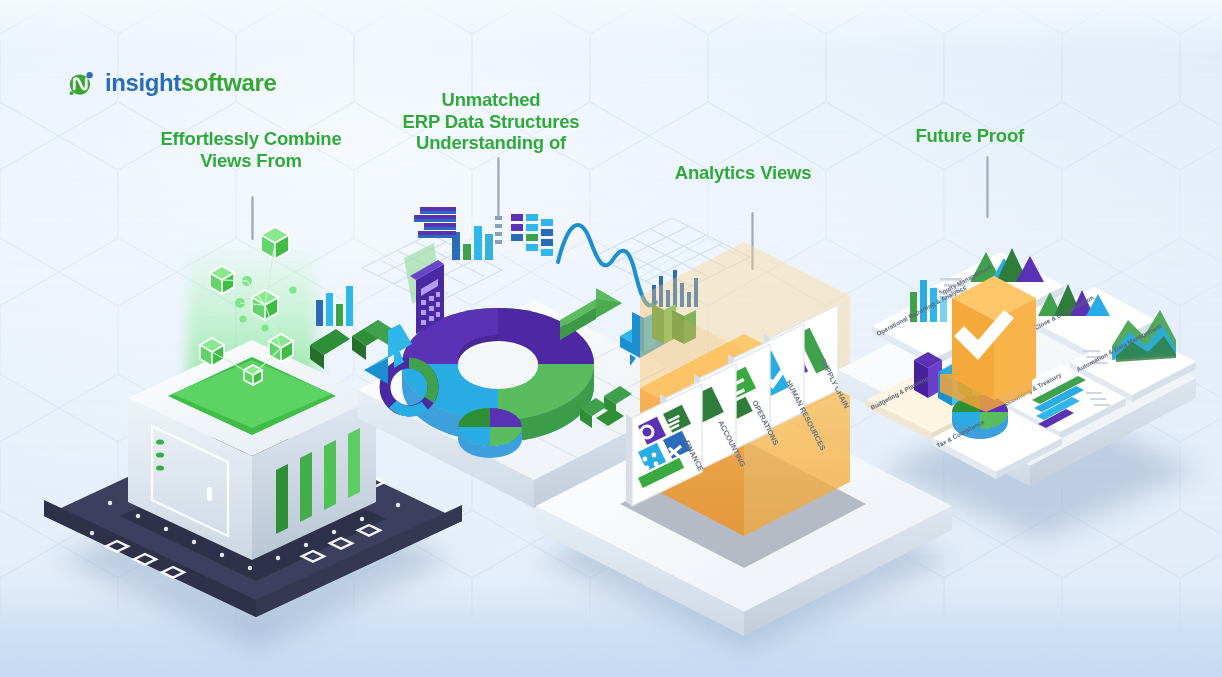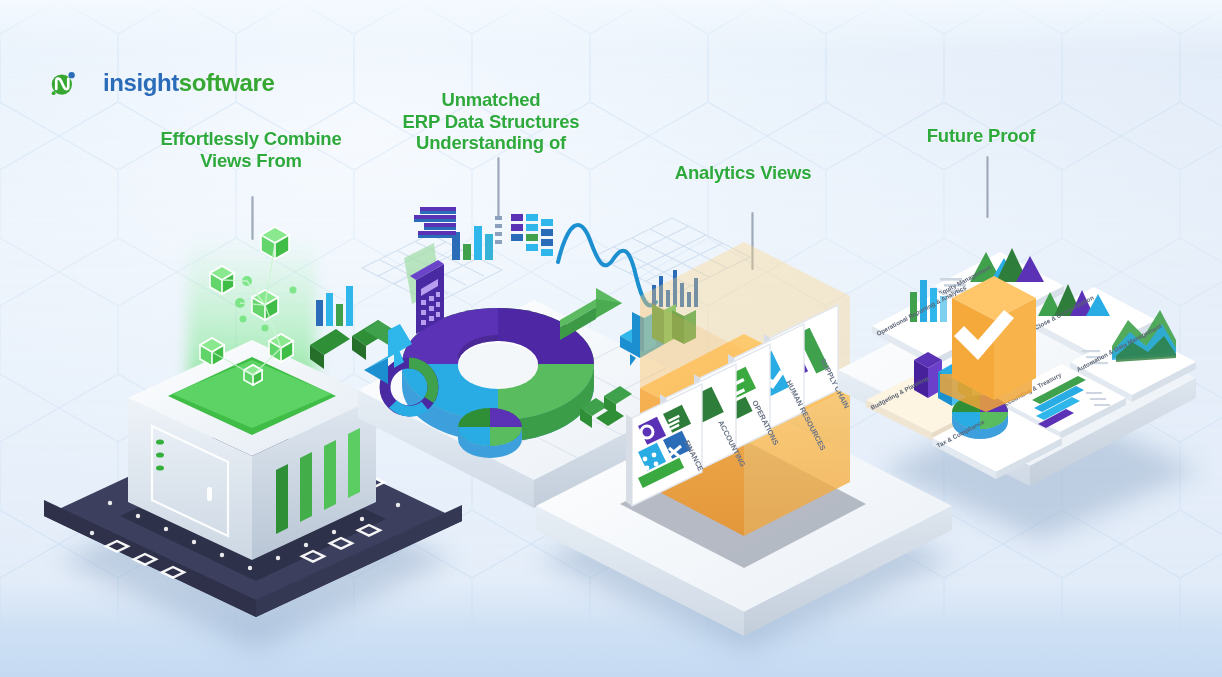--- a/index.html
+++ b/index.html
@@ -13,34 +13,34 @@
     background:
       radial-gradient(ellipse 900px 500px at 30% 20%, #f4f9ff 0%, #e8f1fb 45%, #dfeaf8 100%);
   }
   .hexbg { position:absolute; inset:0; opacity:.55; }
   .bandbot { position:absolute; left:0; right:0; bottom:0; height:96px;
     background:linear-gradient(to bottom, rgba(208,226,245,0) 0%, rgba(201,221,243,.85) 55%, rgba(197,218,242,1) 100%); }
   .bandtop { position:absolute; left:0; right:0; top:0; height:54px;
     background:linear-gradient(to bottom, rgba(244,250,255,.95), rgba(244,250,255,0)); }
 
   
-  .logo { position:absolute; left:48px; top:68px; display:flex; align-items:center; gap:25px; }
+  .logo { position:absolute; left:66px; top:68px; display:flex; align-items:center; gap:9px; }
   .logo-mark { width:30px; height:30px; }
   .logo-text { font-size:24px; font-weight:700; letter-spacing:-.4px; line-height:1; }
   .logo-text .a { color:#2b6cb9; }
   .logo-text .b { color:#36a832; }
 
   
   .hd { position:absolute; text-align:center; color:#2eaa3c; font-weight:700;
         font-size:18.5px; line-height:21.5px; letter-spacing:-.2px;
         text-shadow:0 1px 1px rgba(255,255,255,.8); }
   #hd1 { left:140px; top:128px; width:222px;text-align:center; }
   #hd2 { left:393px; top:89px; width:196px; }
   #hd3 { left:640px; top:162px; width:206px; }
-  #hd4 { left:905px; top:125px; width:152px; }
+  #hd4 { left:872px; top:125px; width:152px;text-align:right; }
 
   .conn { position:absolute; width:3px; border-radius:2px;
     background:linear-gradient(to right,#cfd8e3,#9aa6b6 45%,#cfd8e3); }
   #c1 { left:251px; top:196px; height:44px; }
   #c2 { left:497px; top:157px; height:60px; }
   #c3 { left:751px; top:212px; height:58px; }
   #c4 { left:986px; top:156px; height:62px; }
 
   .art { position:absolute; inset:0; }
   svg { display:block; }

